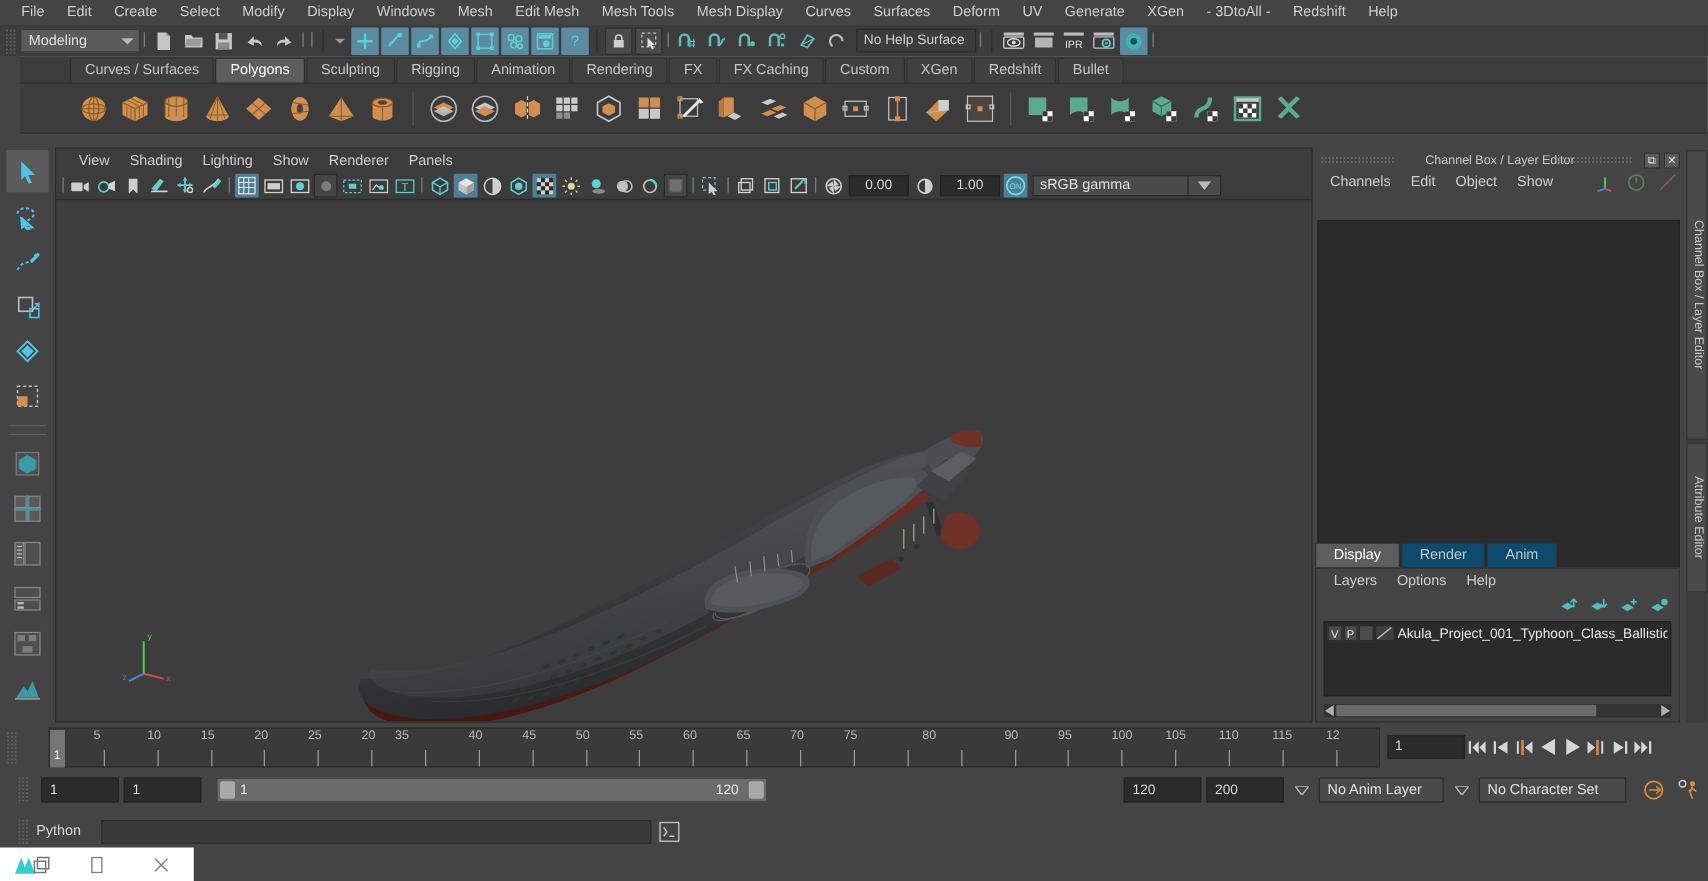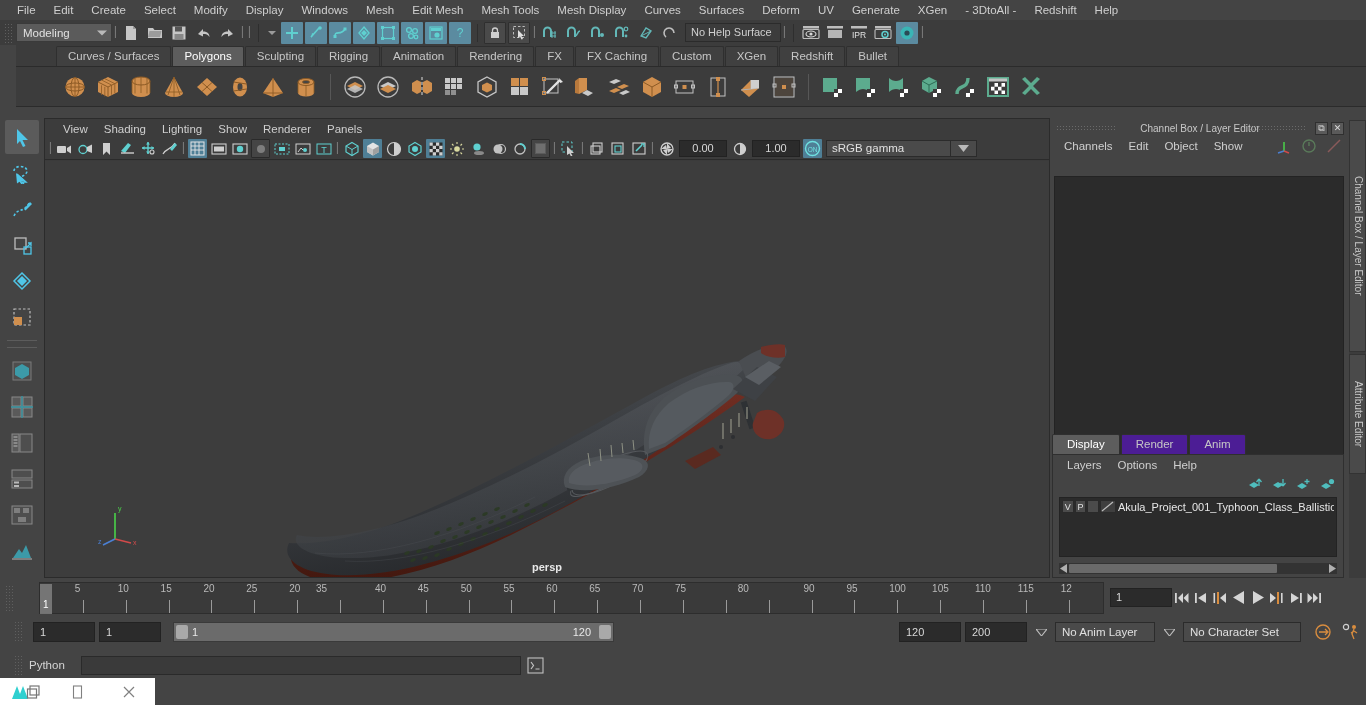--- a/index.html
+++ b/index.html
@@ -96,21 +96,21 @@
             background-size:3px 3px;}
   .rp-winbtn{ width:13px;height:13px;background:#5a5a5a;border:1px solid #303030;display:inline-flex;
               align-items:center;justify-content:center;font-size:9px;color:#ddd;margin-left:2px;}
   .rp-menus{ height:20px; display:flex;align-items:center; font-size:11.5px;color:#cfcfcf; padding-left:4px;}
   .rp-menus .mi{ padding:0 8px;}
   .cbox{ position:absolute; left:2px; top:56px; width:290px; height:356px; background:#2b2b2b;
          border:1px solid #232323;}
   .cb-icons{ position:absolute; right:6px; top:18px; display:flex; gap:9px; align-items:center;}
 
   .layertabs{ position:absolute; left:0px; top:312px; width:292px; height:22px; display:flex; align-items:flex-end;}
-  .ltab{ font-size:11.5px;color:#c6c6c6;padding:3px 14px 4px;background:#4c1d95;border:1px solid #2f2f2f;
+  .ltab{ font-size:11.5px;color:#c6c6c6;padding:3px 14px 4px;background:#0c4a6e;border:1px solid #2f2f2f;
          border-bottom:none;margin-right:1px;border-radius:2px 2px 0 0;}
   .ltab.active{ background:#5d5d5d;color:#fff;}
   .layerbody{ position:absolute; left:0; top:334px; width:292px; height:124px; background:#444;
               border:1px solid #2f2f2f;}
   .layermenus{ height:19px; display:flex; align-items:center; font-size:11.5px;color:#cfcfcf;padding-left:6px;}
   .layermenus .mi{ padding:0 8px;}
   .layerbtns{ height:20px; display:flex; align-items:center; justify-content:flex-end; padding-right:8px; gap:9px;}
   .layerlist{ position:absolute; left:6px; top:42px; width:278px; height:60px; background:#2b2b2b;
               border:1px solid #232323;}
   .layerrow{ display:flex; align-items:center; height:17px; padding:1px 2px; font-size:11px; color:#e6e6e6;}
@@ -1051,21 +1051,20 @@
 
       <svg class="axisgizmo" style="position:absolute;left:52px;bottom:30px;" width="46" height="48" viewBox="0 0 46 48">
         <path d="M18 40 L18 14" stroke="#4ad24a" stroke-width="1.6"></path>
         <path d="M18 40 L6 46" stroke="#4a7fd2" stroke-width="1.6"></path>
         <path d="M18 40 L34 44" stroke="#d24a4a" stroke-width="1.6"></path>
         <text x="21" y="12" font-size="7" fill="#4ad24a" font-family="Liberation Sans">y</text>
         <text x="1" y="45" font-size="7" fill="#4a7fd2" font-family="Liberation Sans">z</text>
         <text x="36" y="46" font-size="7" fill="#d24a4a" font-family="Liberation Sans">x</text>
       </svg>
 
-      <div class="persplabel">persp</div>
     </div>
   </div>
 
   <div class="rightpanel">
     <div class="rp-title">
       <span class="rp-dots" style="position:absolute;left:4px;"></span>
       <span>Channel Box / Layer Editor</span>
       <span class="rp-dots" style="position:absolute;right:42px;"></span>
       <span style="position:absolute;right:20px;" class="rp-winbtn">⧉</span>
       <span style="position:absolute;right:4px;" class="rp-winbtn">✕</span>

